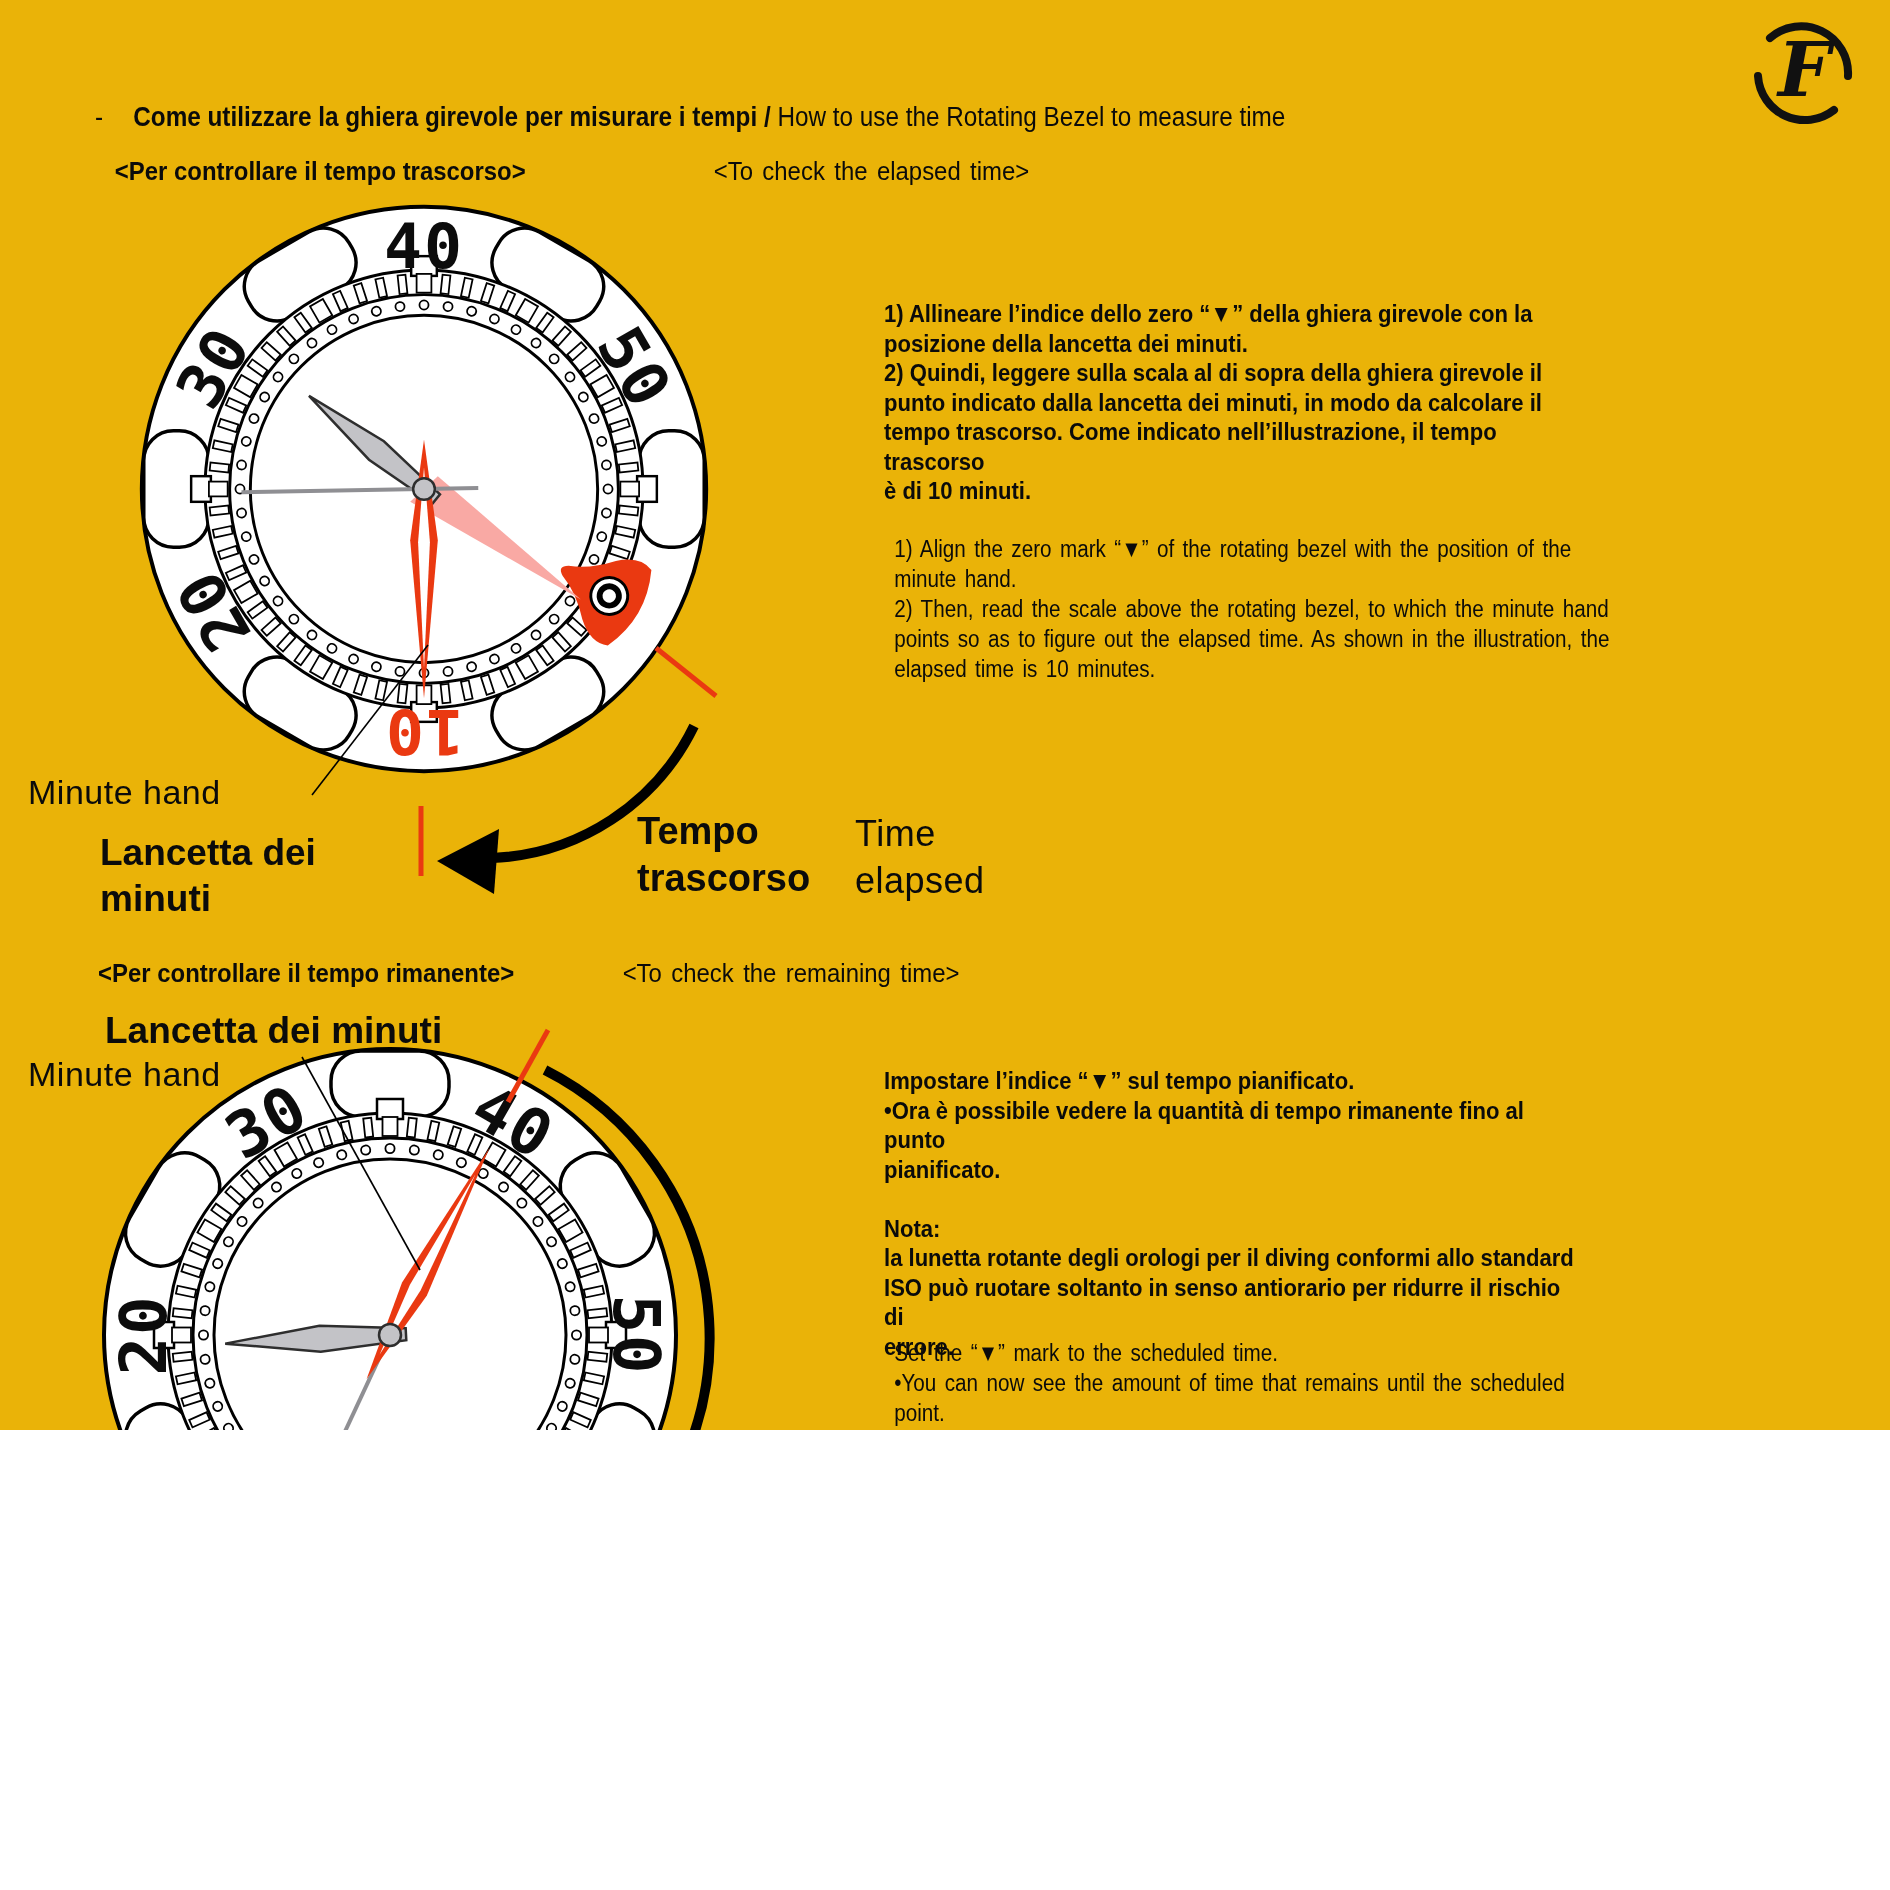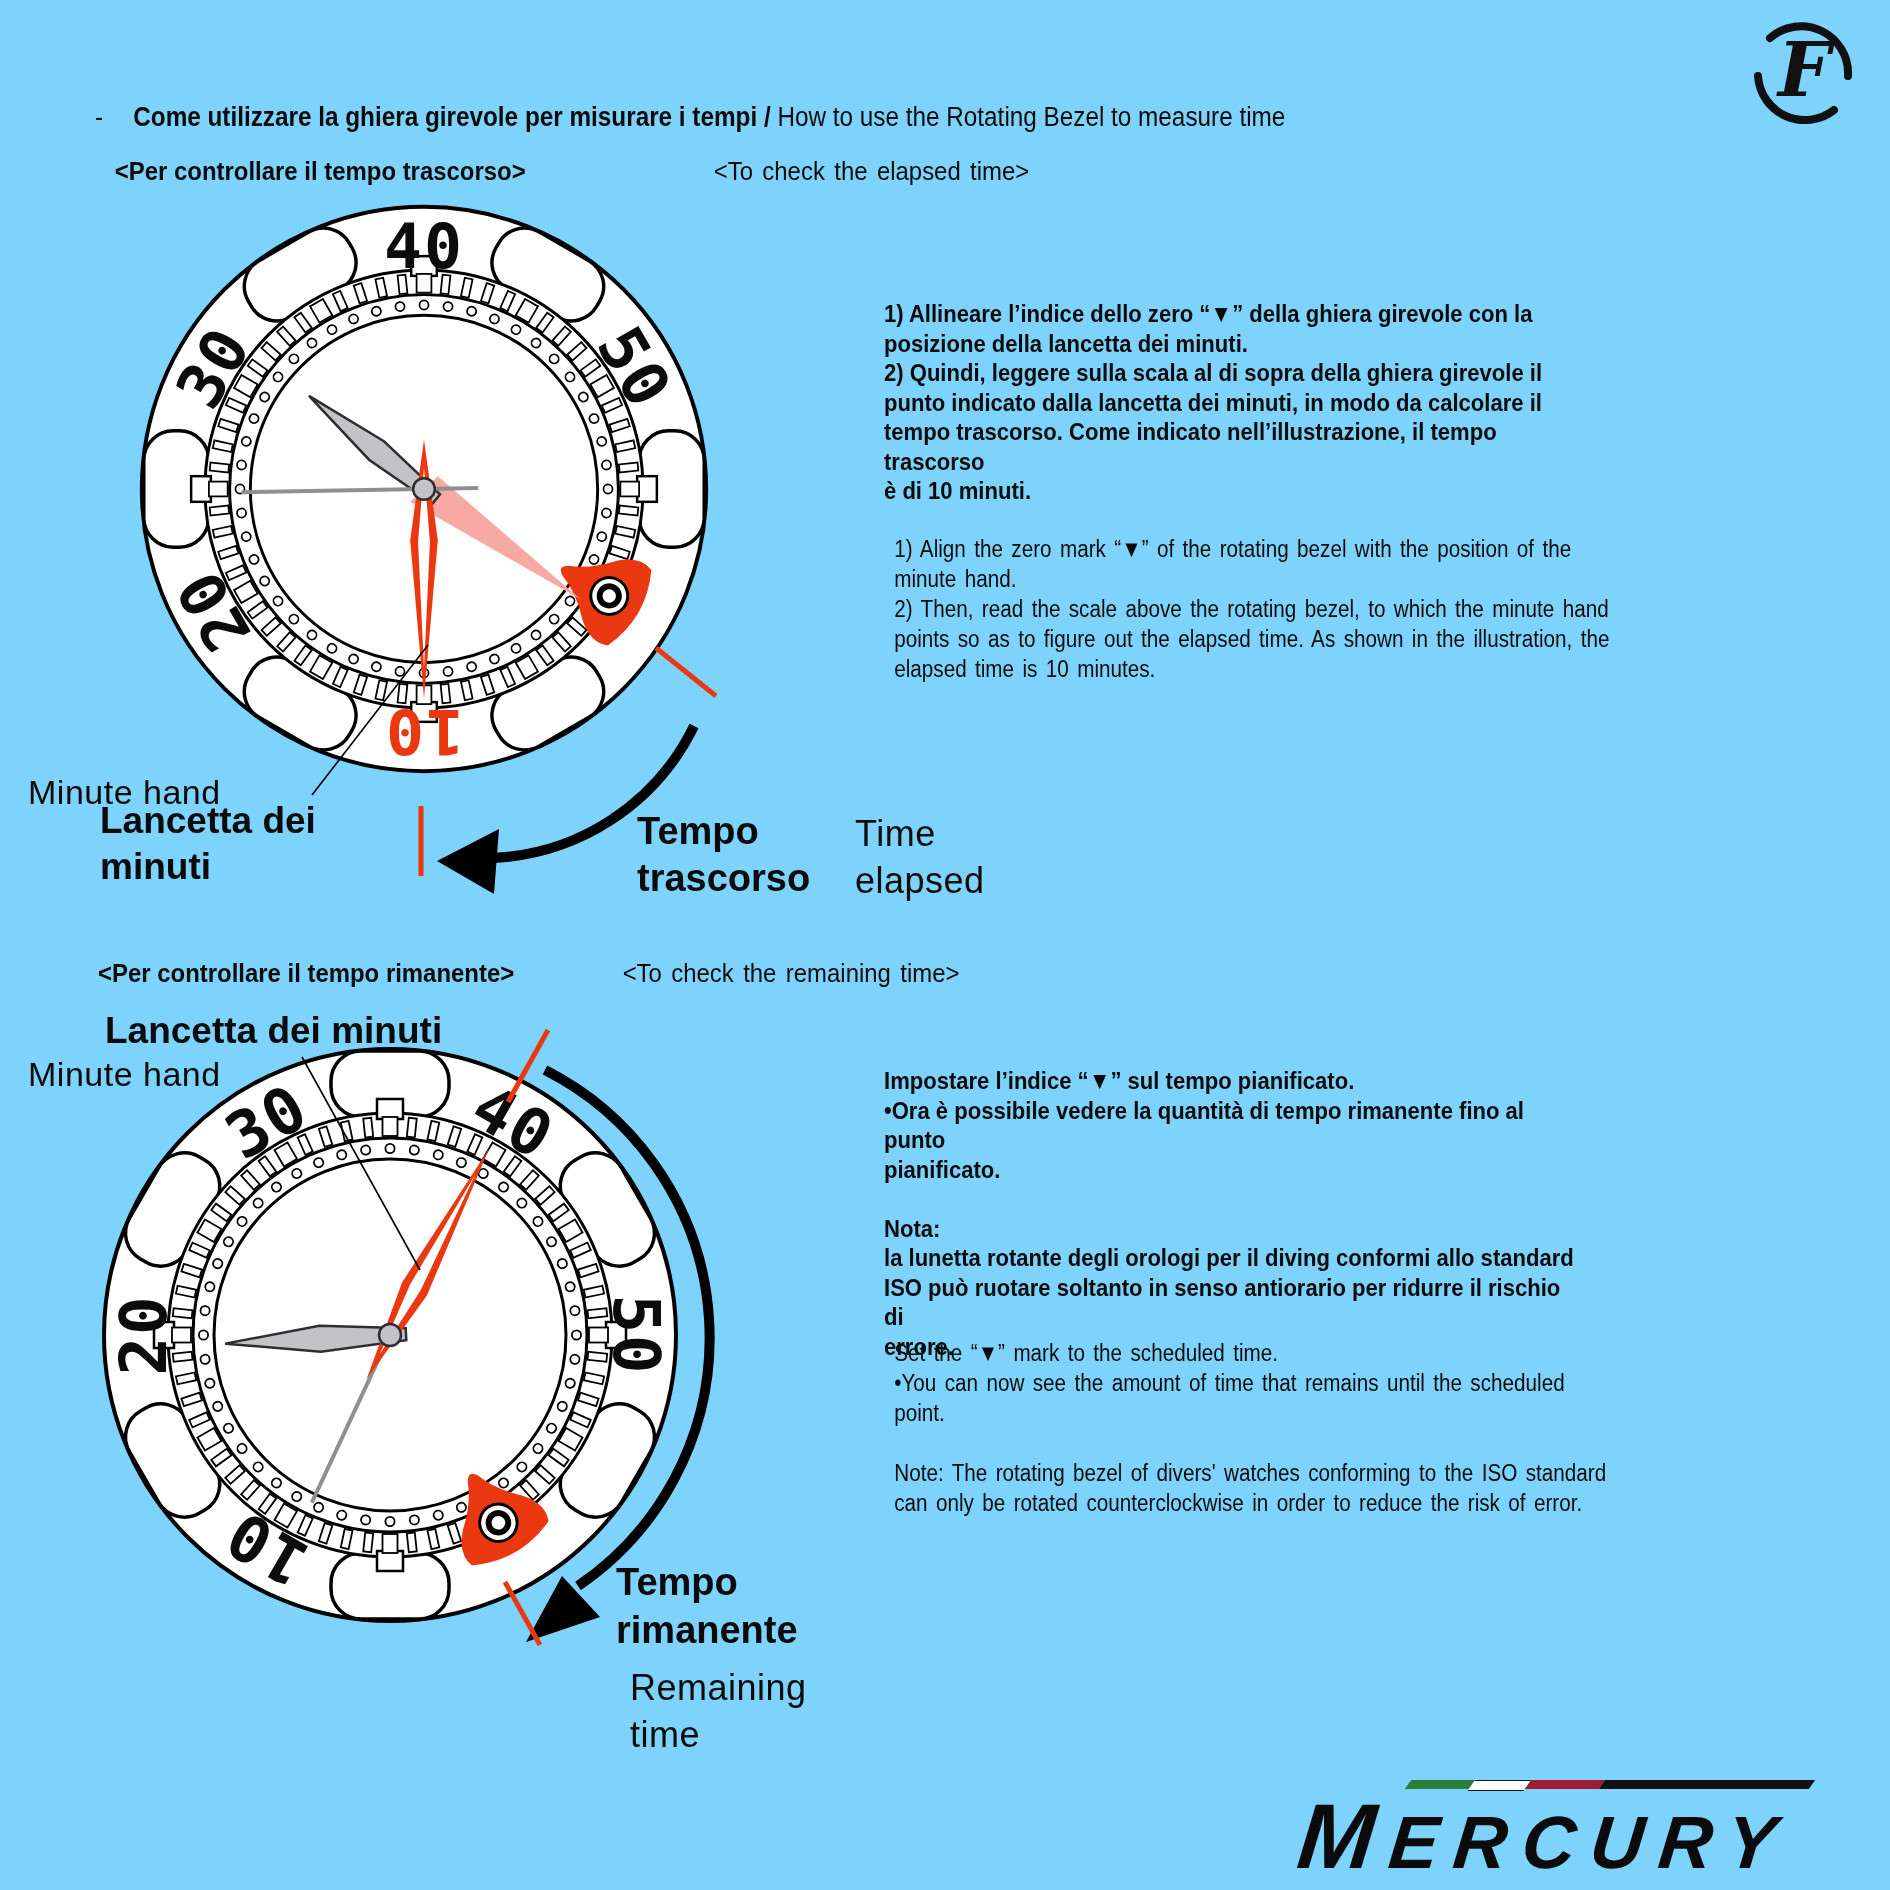--- a/index.html
+++ b/index.html
@@ -1,16 +1,16 @@
 <!DOCTYPE html>
 <html style="--accent_red: #ea3911; --pink: #f9a9a4; --flag_green: #2b7d3b; --flag_red: #9e1c30; --text_black: #0b0b0b;"><head>
 <meta charset="utf-8">
 <style>
   html,body{margin:0;padding:0;background:#fff;}
-  .page{position:relative;width:1890px;height:1890px;background:#7dd3fc;overflow:hidden;
+  .page{position:relative;width:1890px;height:1430px;background:#eab308;overflow:hidden;
         font-family:"Liberation Sans", sans-serif;color:#0b0b0b;}
   .abs{position:absolute;}
   .pre{white-space:pre-line;}
   .b{font-weight:bold;}
   .cond{transform-origin:left top;}
   
   .hdr{left:95px;top:102px;font-size:27px;transform:scaleX(.90);white-space:nowrap;}
   .hdr .dash{margin-right:26px;}
   .sec-it{font-size:26px;font-weight:bold;transform:scaleX(.92);white-space:nowrap;}
   .sec-en{font-size:26px;transform:scaleX(.92);white-space:nowrap;word-spacing:3px;}
@@ -236,21 +236,21 @@
 punto indicato dalla lancetta dei minuti, in modo da calcolare il
 tempo trascorso. Come indicato nell’illustrazione, il tempo trascorso
 è di 10 minuti.</div>
   <div class="abs en-block pre" style="left:845px;top:534px;">1) Align the zero mark “▼” of the rotating bezel with the position of the
 minute hand.
 2) Then, read the scale above the rotating bezel, to which the minute hand
 points so as to figure out the elapsed time. As shown in the illustration, the
 elapsed time is 10 minutes.</div>
 
   <div class="abs lbl" style="left:28px;top:770px;">Minute hand</div>
-  <div class="abs lblb pre" style="left:100px;top:798px;">Lancetta dei
+  <div class="abs lblb pre" style="left:100px;top:830px;">Lancetta dei
 minuti</div>
   <div class="abs lblb pre" style="left:637px;top:808px;font-size:38px;line-height:47px;">Tempo
 trascorso</div>
   <div class="abs lbl pre" style="left:855px;top:810px;font-size:36px;line-height:47px;">Time
 elapsed</div>
 
   <div class="abs sec-it" style="left:80px;top:958px;">&lt;Per controllare il tempo rimanente&gt;</div>
   <div class="abs sec-en" style="left:608px;top:958px;">&lt;To check the remaining time&gt;</div>
 
   <div class="abs lblb" style="left:105px;top:1008px;">Lancetta dei minuti</div>

